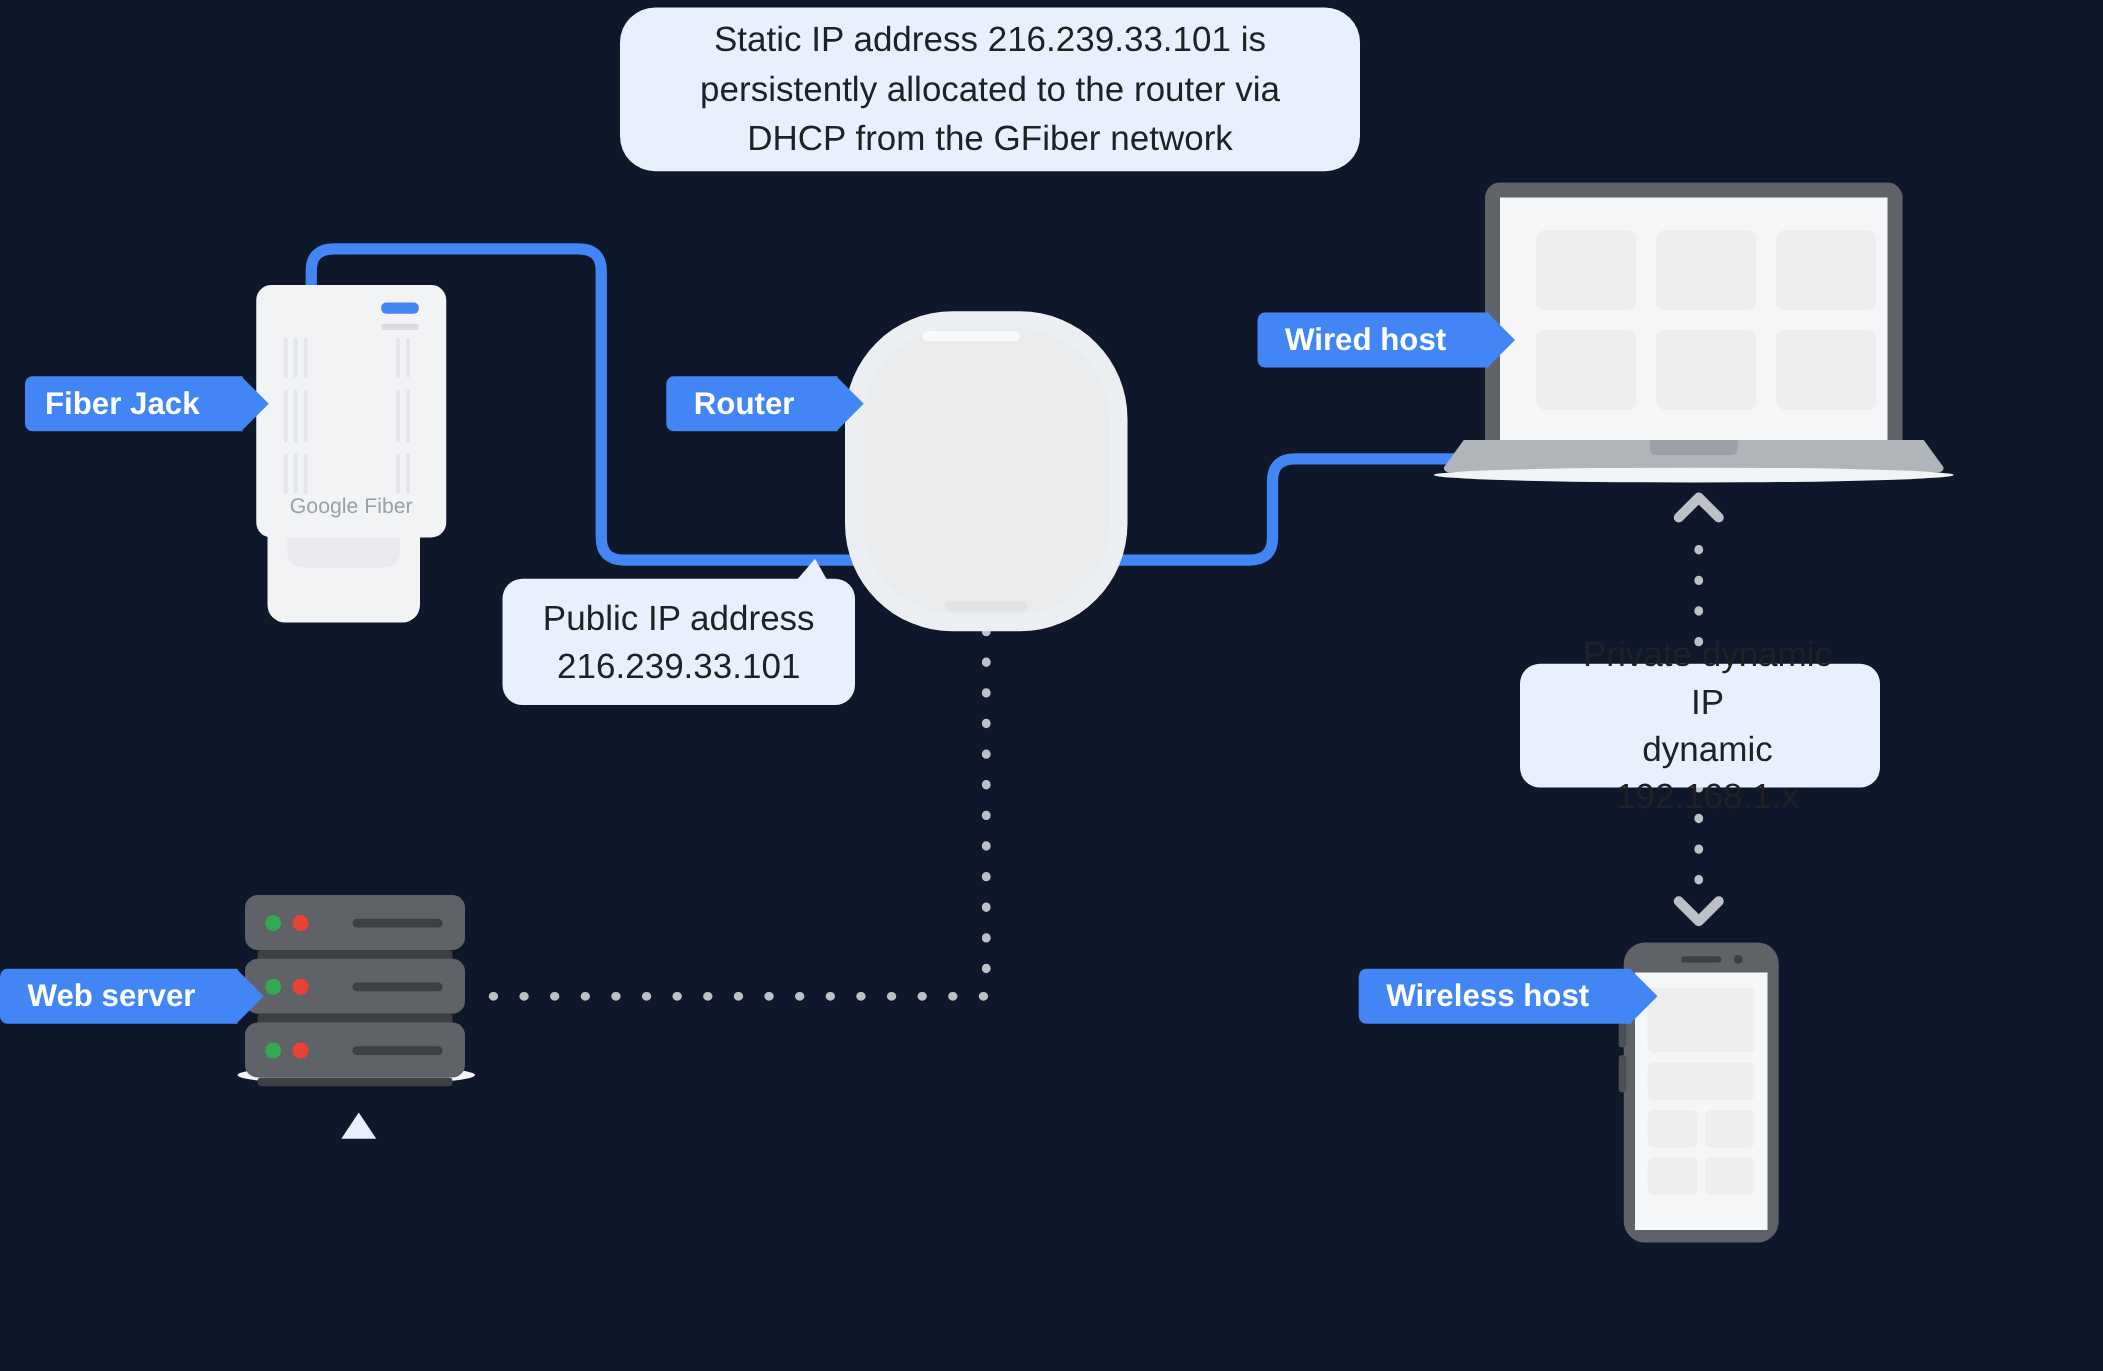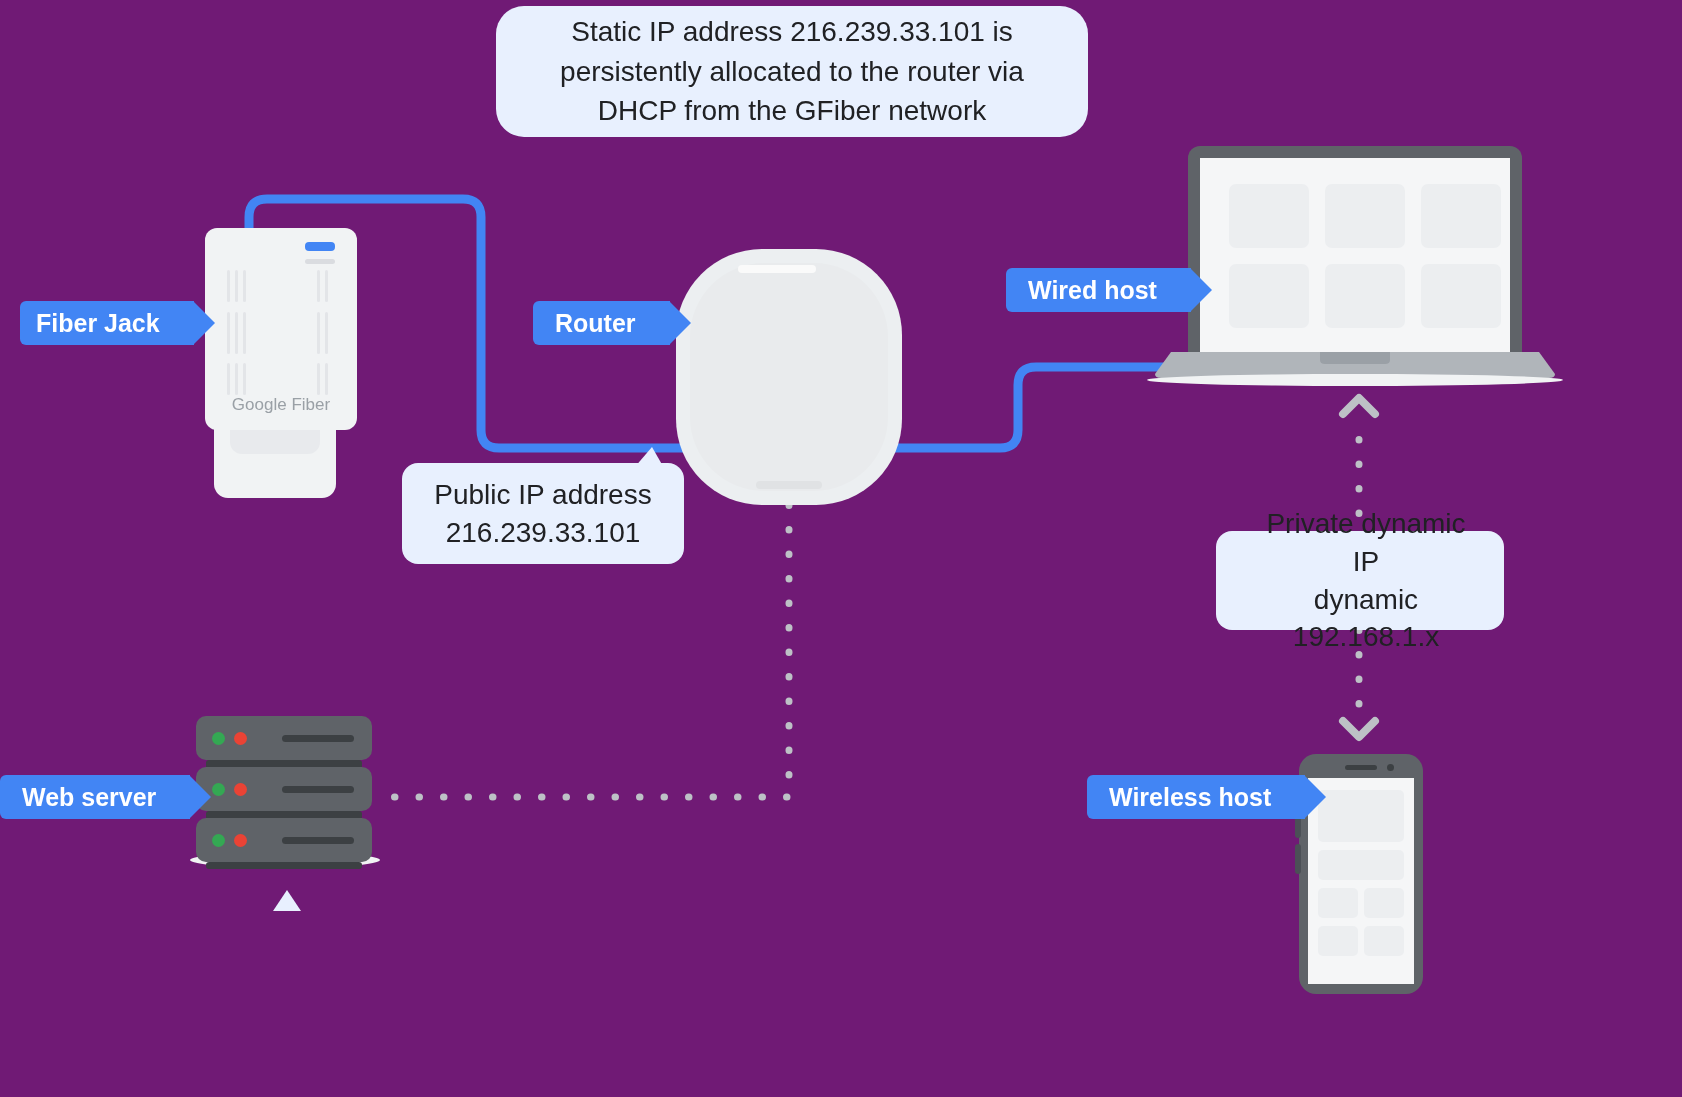--- a/index.html
+++ b/index.html
@@ -7,21 +7,21 @@
     padding: 0;
     background: #ffffff;
   }
   body {
     font-family: "Liberation Sans", sans-serif;
   }
   #stage {
     position: relative;
     width: 1682px;
     height: 1097px;
-    background: #701a75;
+    background: #0f172a;
     overflow: hidden;
   }
 
   
   .bubble {
     position: absolute;
     background: #e8f0fe;
     border-radius: 16px;
     color: #202124;
     font-size: 28px;
@@ -355,21 +355,21 @@
   </svg>
 
   <div class="tag" style="left:20px; top:301px;padding-left:16px;">
     <span>Fiber Jack</span>
   </div>
 
   <div class="tag" style="left:533px; top:301px;">
     <span>Router</span>
   </div>
 
-  <div class="tag" style="left:1006px; top:268px;">
+  <div class="tag" style="left:1006px; top:250px;">
     <span>Wired host</span>
   </div>
 
   <div class="tag" style="left:0px; top:775px;">
     <span>Web server</span>
   </div>
 
   <div class="tag" style="left:1087px; top:775px;">
     <span>Wireless host</span>
   </div>

